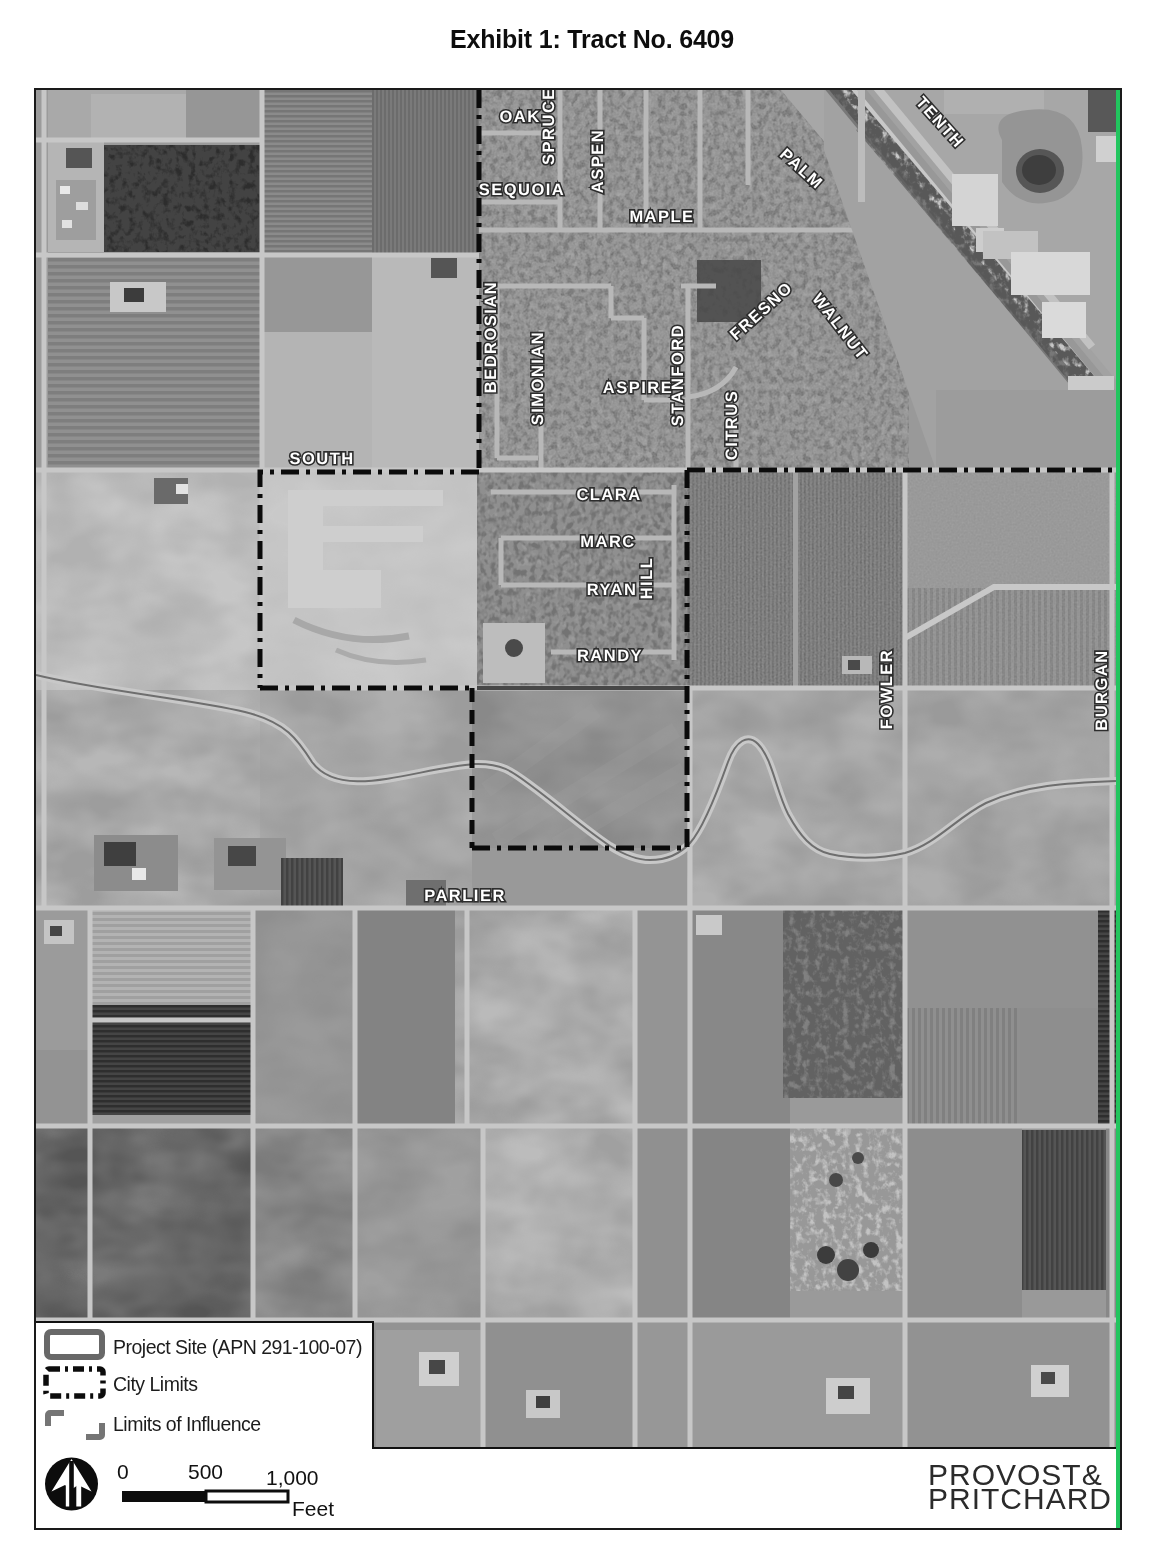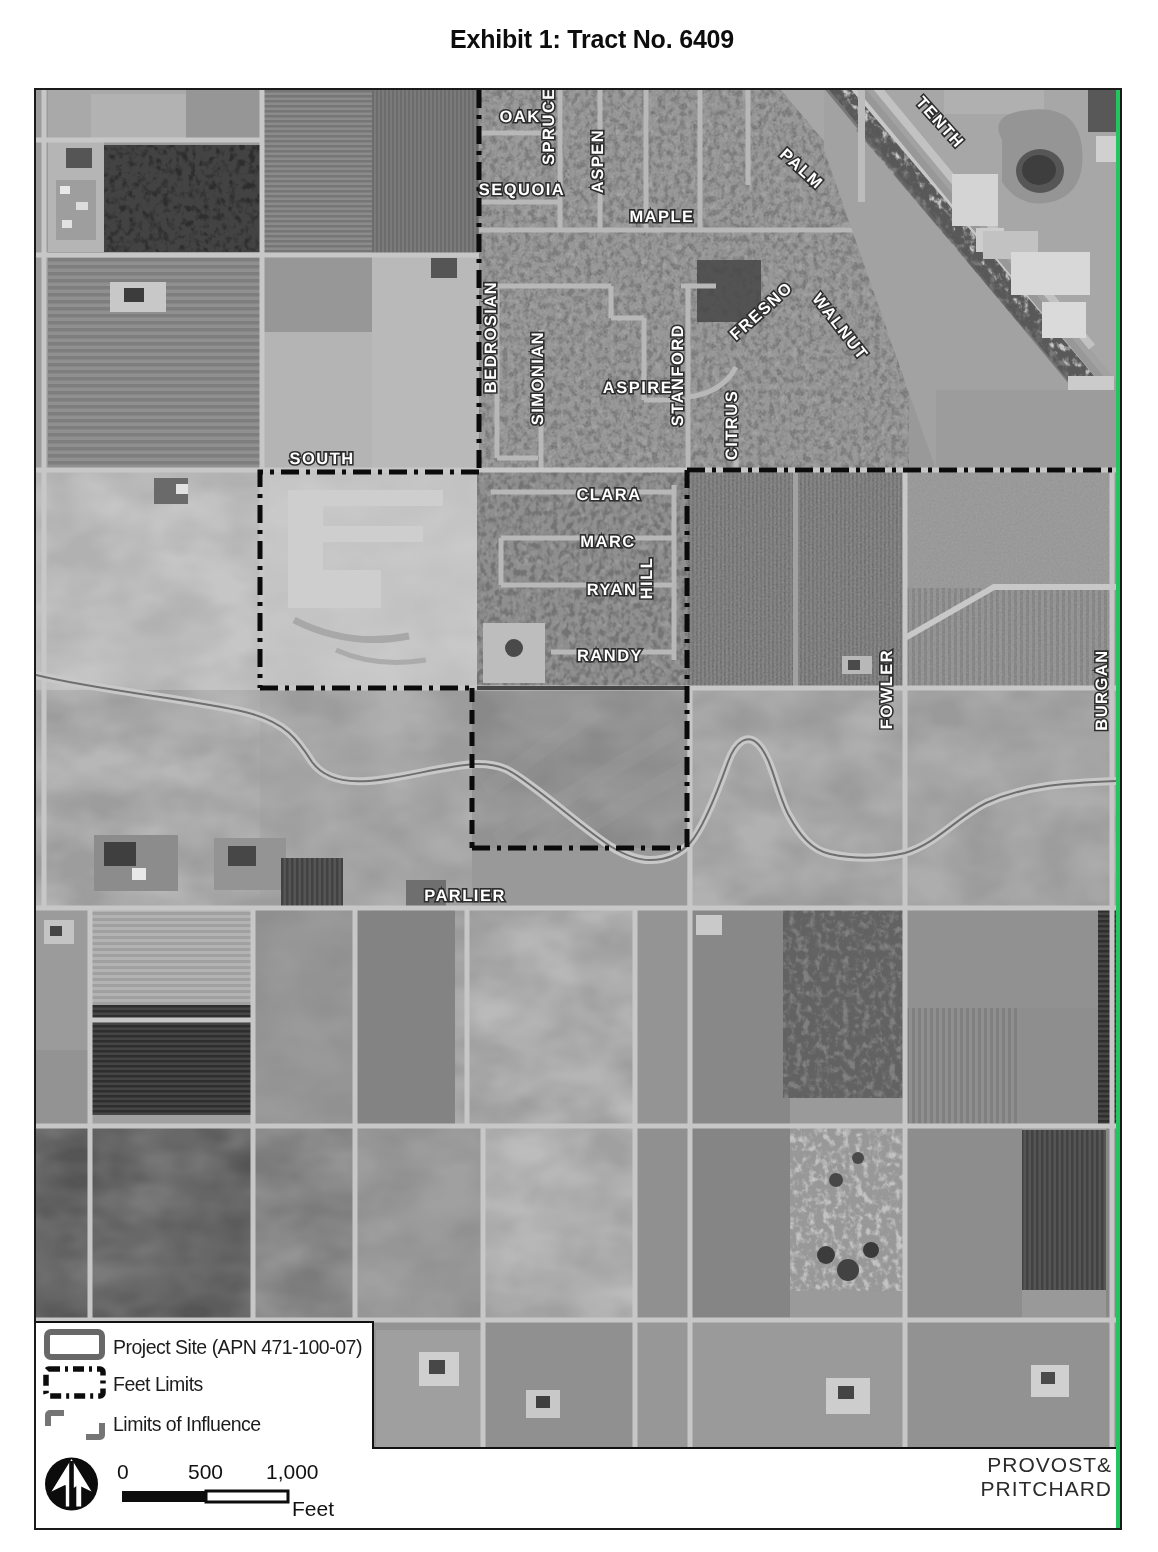--- a/index.html
+++ b/index.html
@@ -1,21 +1,21 @@
 <!DOCTYPE html>
 <html><head><meta charset="utf-8"><style>
 html,body{margin:0;padding:0}
 body{width:1158px;height:1552px;background:#fff;font-family:"Liberation Sans",sans-serif;position:relative;overflow:hidden}
 #title{position:absolute;left:13px;top:25px;width:1158px;text-align:center;font-size:25px;font-weight:bold;color:#0d0d0d;letter-spacing:-0.2px}
 #map{position:absolute;left:34px;top:88px;width:1084px;height:1438px;border:2px solid #1a1a1a;background:#22c55e}
 #legend{position:absolute;left:0px;top:1231px;width:336px;height:126px;background:#fff;border-top:2px solid #111;border-right:2px solid #111;z-index:30}
 .li{position:absolute;left:77px;font-size:19.5px;color:#1c1c1c;white-space:nowrap;letter-spacing:-0.5px}
 #footer{position:absolute;left:0;top:1357px;width:1080px;height:79px;background:#fff;border-top:2px solid #111;z-index:25}
 .scalenum{position:absolute;font-size:21px;color:#111}
-#logo{position:absolute;right:4px;top:4px;text-align:right;font-size:21px;line-height:24px;color:#2b2b2b;letter-spacing:1px}
+#logo{position:absolute;right:4px;top:14px;text-align:left;font-size:30px;line-height:24px;color:#2b2b2b;letter-spacing:1px}
 </style></head>
 <body>
 <div id="title">Exhibit 1: Tract No. 6409</div>
 <div id="map">
 <svg id="photo" width="1080" height="1357" viewBox="0 0 1080 1357" style="position:absolute;left:0;top:0">
 <defs>
 <filter id="grain" x="0" y="0" width="100%" height="100%">
   <feTurbulence type="fractalNoise" baseFrequency="0.5" numOctaves="2" seed="7"></feTurbulence>
   <feColorMatrix type="matrix" values="0 0 0 0 0.5  0 0 0 0 0.5  0 0 0 0 0.5  0.8 0.8 0.8 0 -0.8"></feColorMatrix>
 </filter>
@@ -352,33 +352,33 @@
 <text x="1071" y="600" transform="rotate(-90 1071 600)">BURGAN</text>
 </g>
 </svg>
 <div id="legend">
   <svg width="110" height="126" style="position:absolute;left:0;top:0">
     <rect x="11" y="9" width="55" height="25" rx="4" fill="none" stroke="#686868" stroke-width="6"></rect>
     <rect x="10" y="46" width="57" height="27" rx="3" fill="none" stroke="#0c0c0c" stroke-width="5.5" stroke-dasharray="11 5 3 5"></rect>
     <path d="M12 103 v-11 a2 2 0 0 1 2 -2 h14" fill="none" stroke="#757575" stroke-width="6"></path>
     <path d="M66 100 v12 a2 2 0 0 1 -2 2 h-14" fill="none" stroke="#757575" stroke-width="6"></path>
   </svg>
-  <div class="li" style="top:13px">Project Site (APN 471-100-07)</div>
-  <div class="li" style="top:50px">Feet Limits</div>
+  <div class="li" style="top:13px">Project Site (APN 291-100-07)</div>
+  <div class="li" style="top:50px">City Limits</div>
   <div class="li" style="top:90px">Limits of Influence</div>
 </div>
 <div id="footer">
   <svg width="1080" height="77" style="position:absolute;left:0;top:0">
     <circle cx="35.5" cy="35" r="26.5" fill="#0c0c0c"></circle>
     <polygon points="35.5,10 55.5,42.5 42,36 35.5,40.5 29,36 15.5,42.5" fill="#ffffff"></polygon>
     <rect x="29.8" y="34" width="4.9" height="23.5" fill="#ffffff"></rect>
     <rect x="40.3" y="34" width="4.9" height="23.5" fill="#ffffff"></rect>
     <path d="M35.5 12 L35.5 58" stroke="#0c0c0c" stroke-width="4.6"></path>
     <rect x="86" y="42" width="84" height="11" fill="#0d0d0d"></rect>
     <rect x="170" y="42" width="82" height="11" fill="#fff" stroke="#0d0d0d" stroke-width="3"></rect>
   </svg>
   <div class="scalenum" style="left:81px;top:11px">0</div>
   <div class="scalenum" style="left:152px;top:11px">500</div>
-  <div class="scalenum" style="left:230px;top:11px">1,000</div>
+  <div class="scalenum" style="left:230px;top:17px">1,000</div>
   <div class="scalenum" style="left:256px;top:48px">Feet</div>
   <div id="logo">PROVOST&amp;<br>PRITCHARD</div>
 </div>
 </div>
 
 </body></html>

